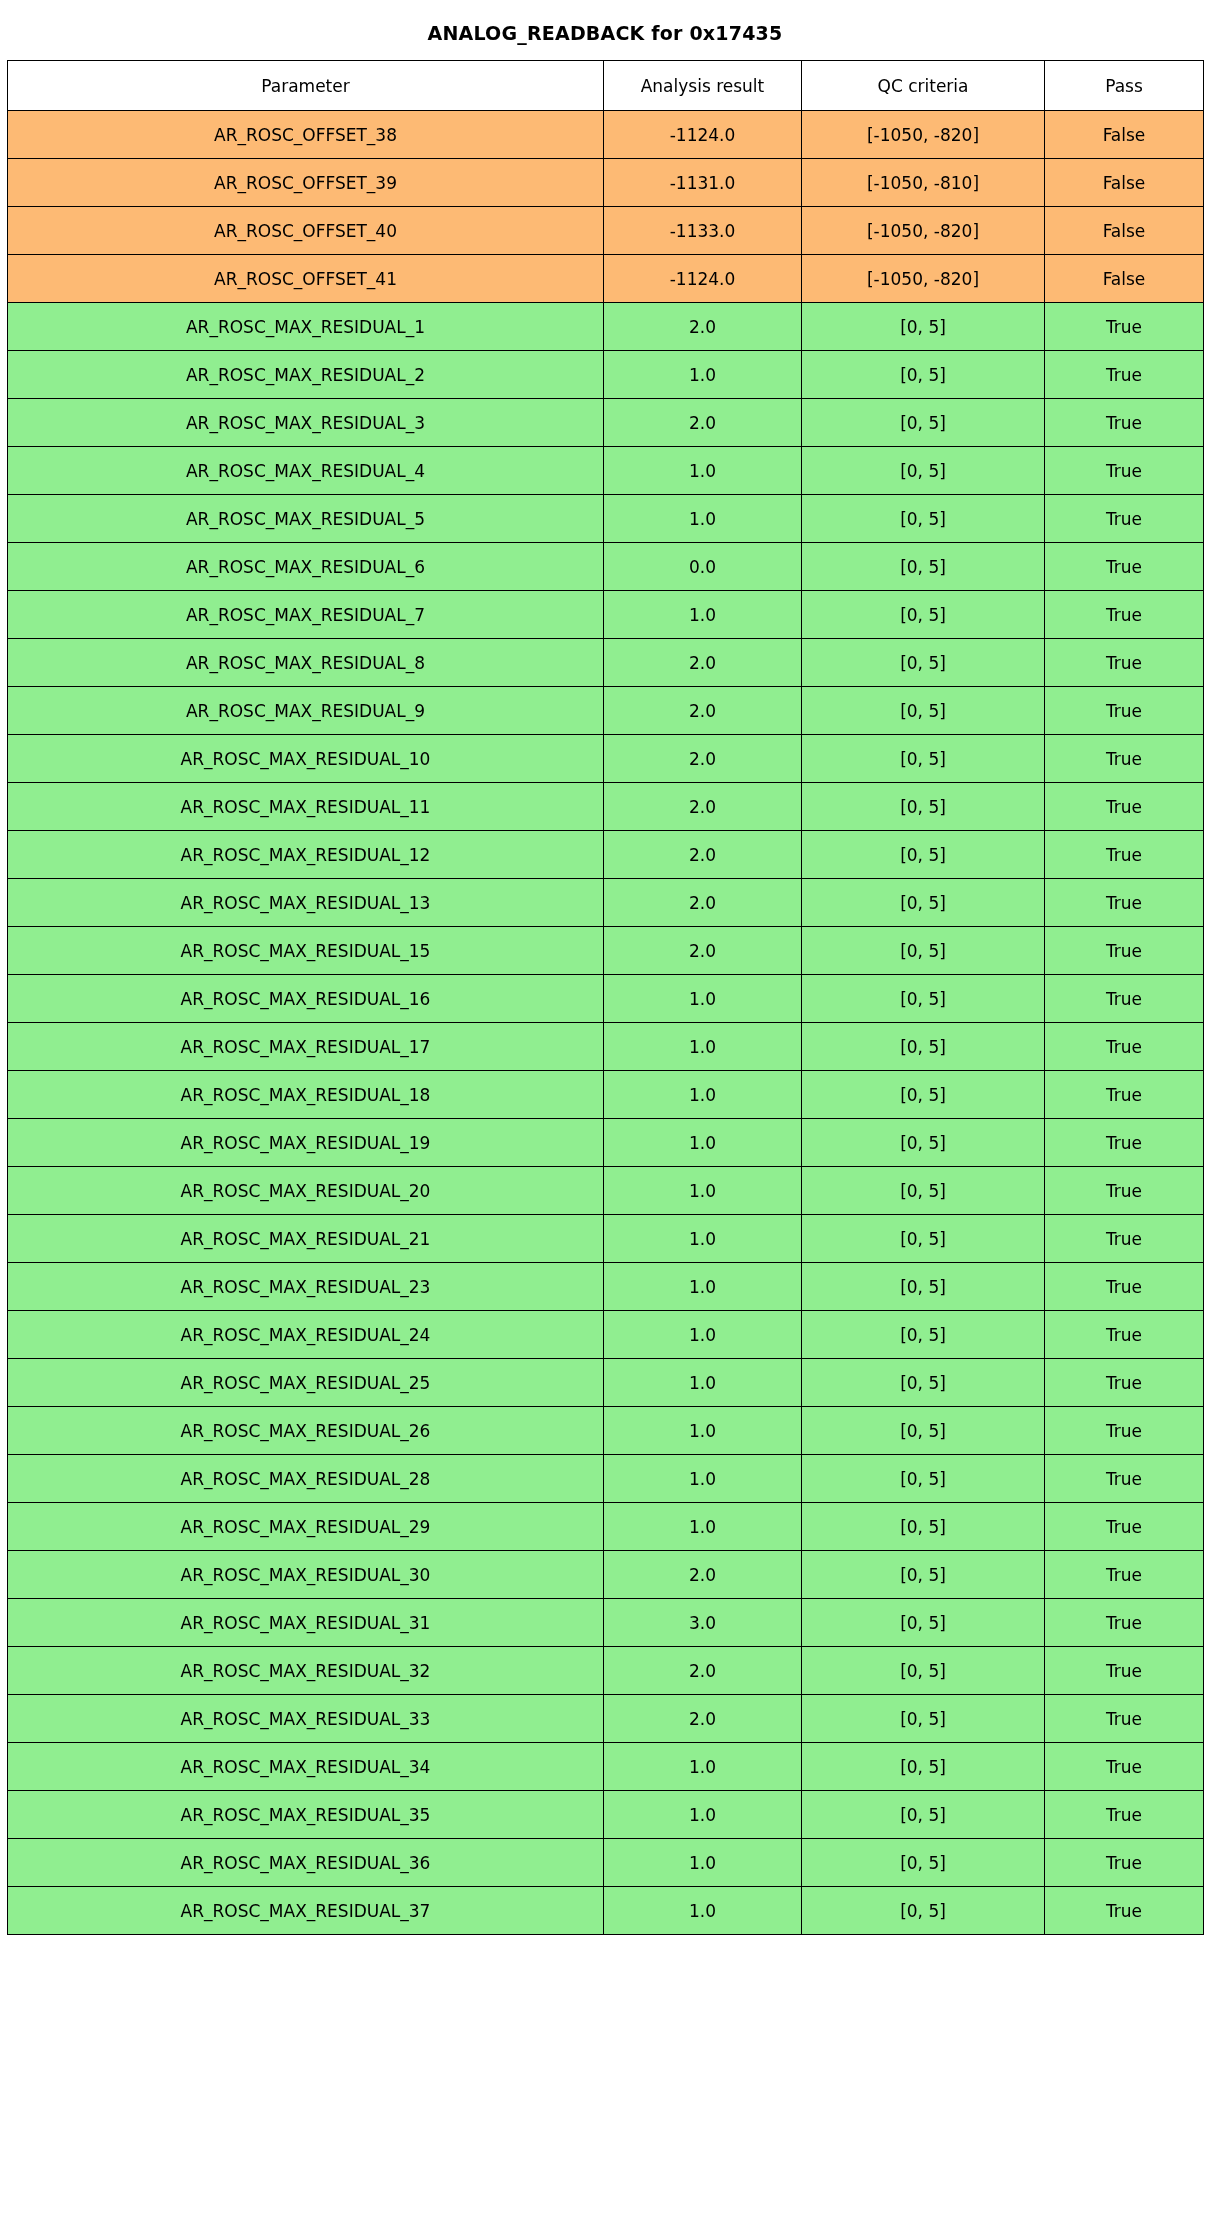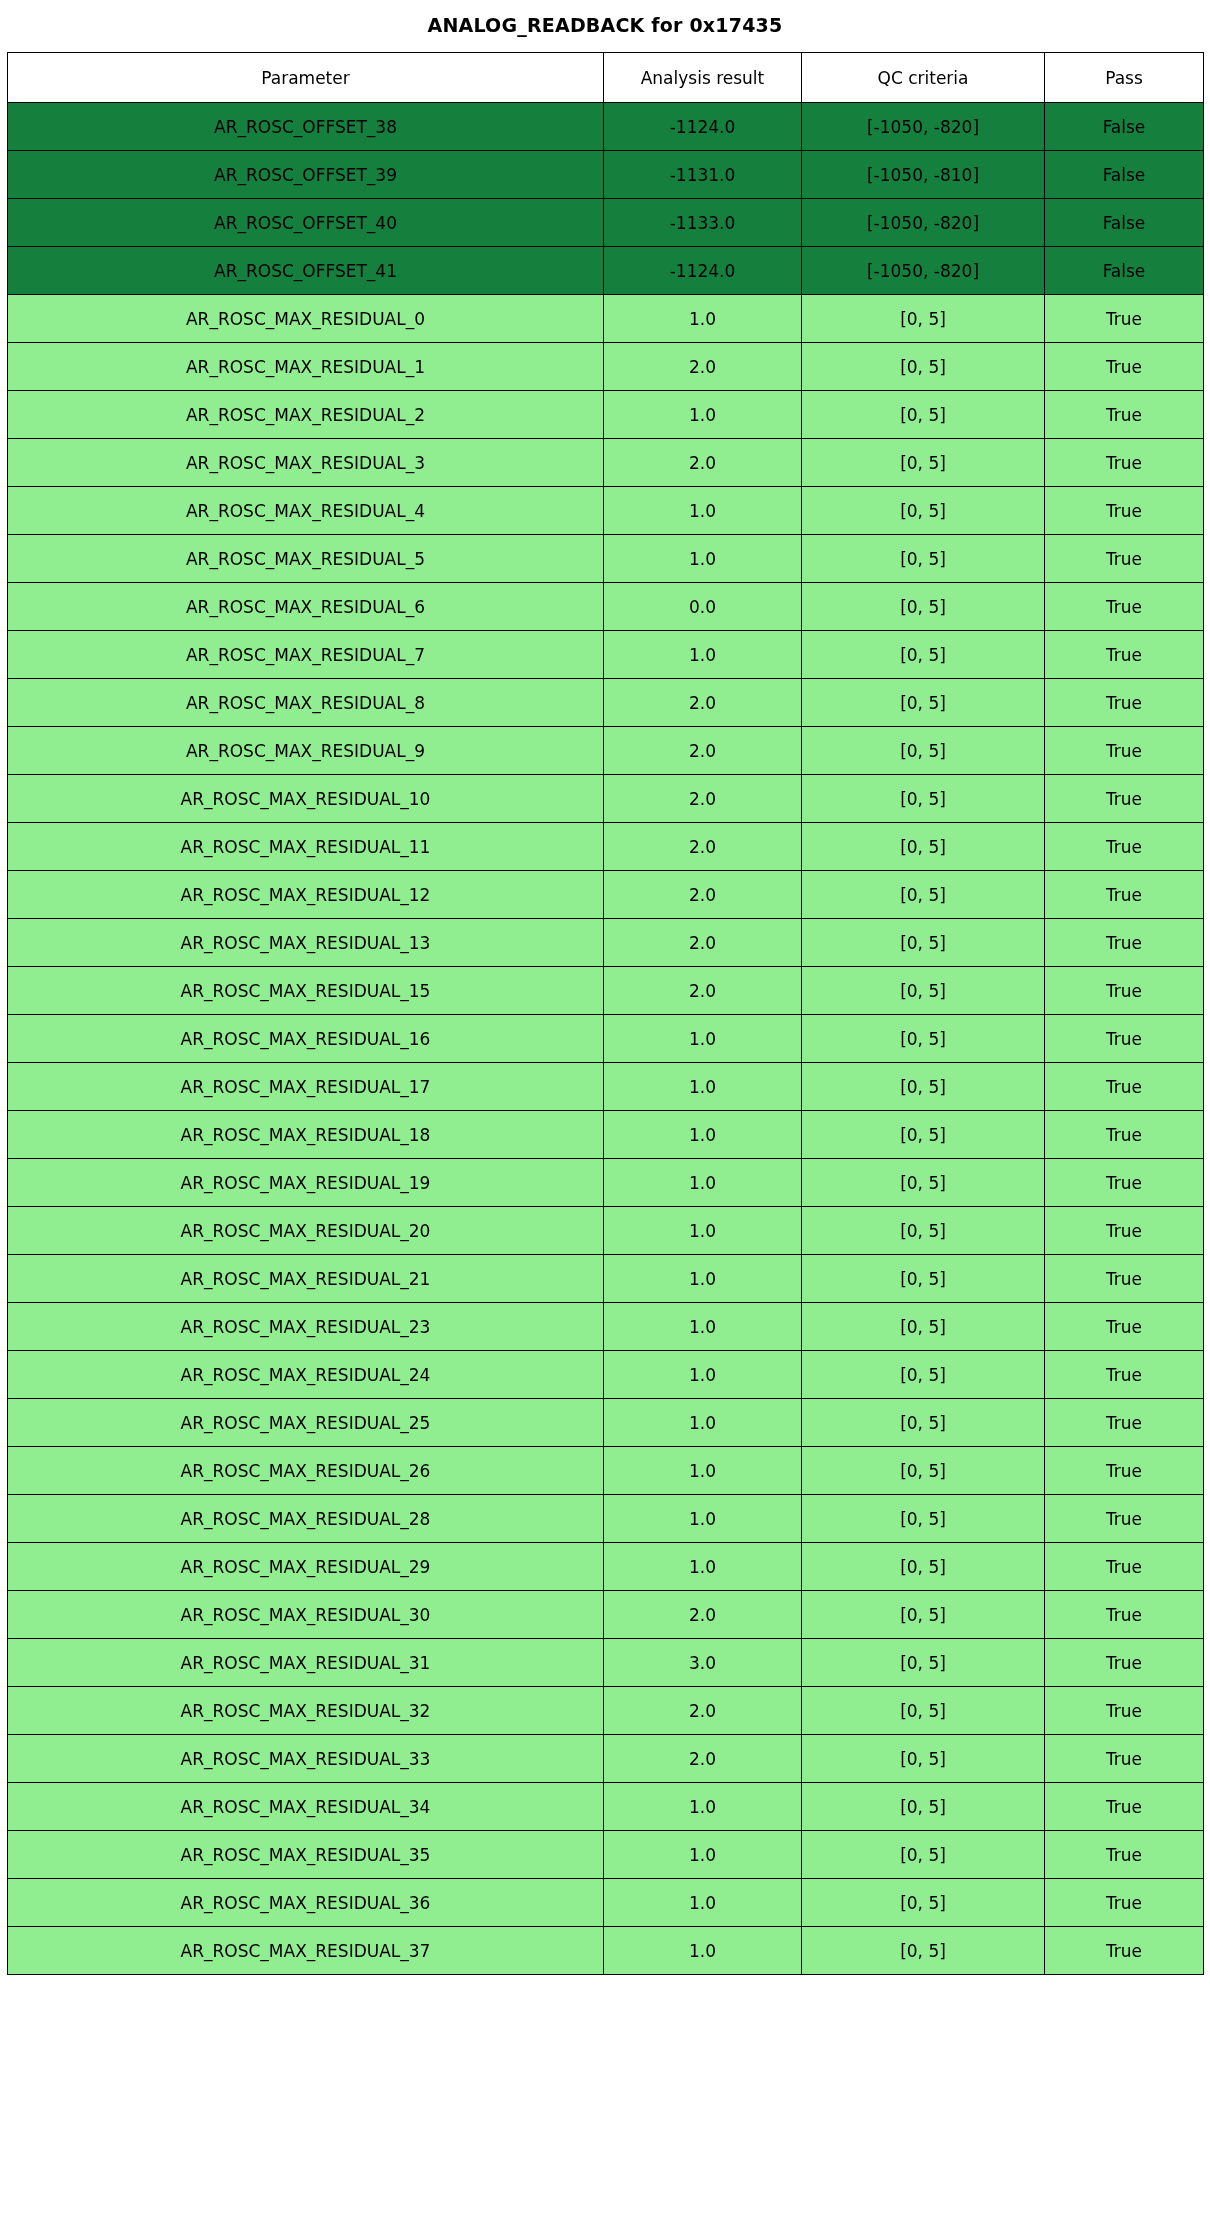--- a/index.html
+++ b/index.html
@@ -14,21 +14,21 @@
   }
   .page {
     width: 1210px;
     box-sizing: border-box;
   }
   .title {
     text-align: center;
     font-weight: bold;
     font-size: 19px;
     letter-spacing: 0.2px;
-    padding-top: 14px;
+    padding-top: 22px;
     padding-bottom: 16px;
   }
   table.qc {
     border-collapse: collapse;
     width: 1196px;
     margin: 0 7px 0 7px;
     table-layout: fixed;
     border-radius: 22px;
   }
   table.qc col.c0 { width: 596px; }
@@ -45,21 +45,21 @@
     padding: 0 4px;
     box-sizing: border-box;
     white-space: nowrap;
     overflow: hidden;
   }
   table.qc thead th {
     background: #ffffff;
     height: 50px;
   }
   tr.pass td { background: #90ee90; }
-  tr.fail td { background: #15803d; }
+  tr.fail td { background: #fdba74; }
 </style>
 </head>
 <body>
 
 <div class="page">
 
   <div class="title">ANALOG_READBACK for 0x17435</div>
 
   <table class="qc">
     <colgroup>
@@ -95,26 +95,20 @@
           <td>[-1050, -820]</td>
           <td>False</td>
         </tr>
         <tr class="fail">
           <td>AR_ROSC_OFFSET_41</td>
           <td>-1124.0</td>
           <td>[-1050, -820]</td>
           <td>False</td>
         </tr>
         <tr class="pass">
-          <td>AR_ROSC_MAX_RESIDUAL_0</td>
-          <td>1.0</td>
-          <td>[0, 5]</td>
-          <td>True</td>
-        </tr>
-        <tr class="pass">
           <td>AR_ROSC_MAX_RESIDUAL_1</td>
           <td>2.0</td>
           <td>[0, 5]</td>
           <td>True</td>
         </tr>
         <tr class="pass">
           <td>AR_ROSC_MAX_RESIDUAL_2</td>
           <td>1.0</td>
           <td>[0, 5]</td>
           <td>True</td>

